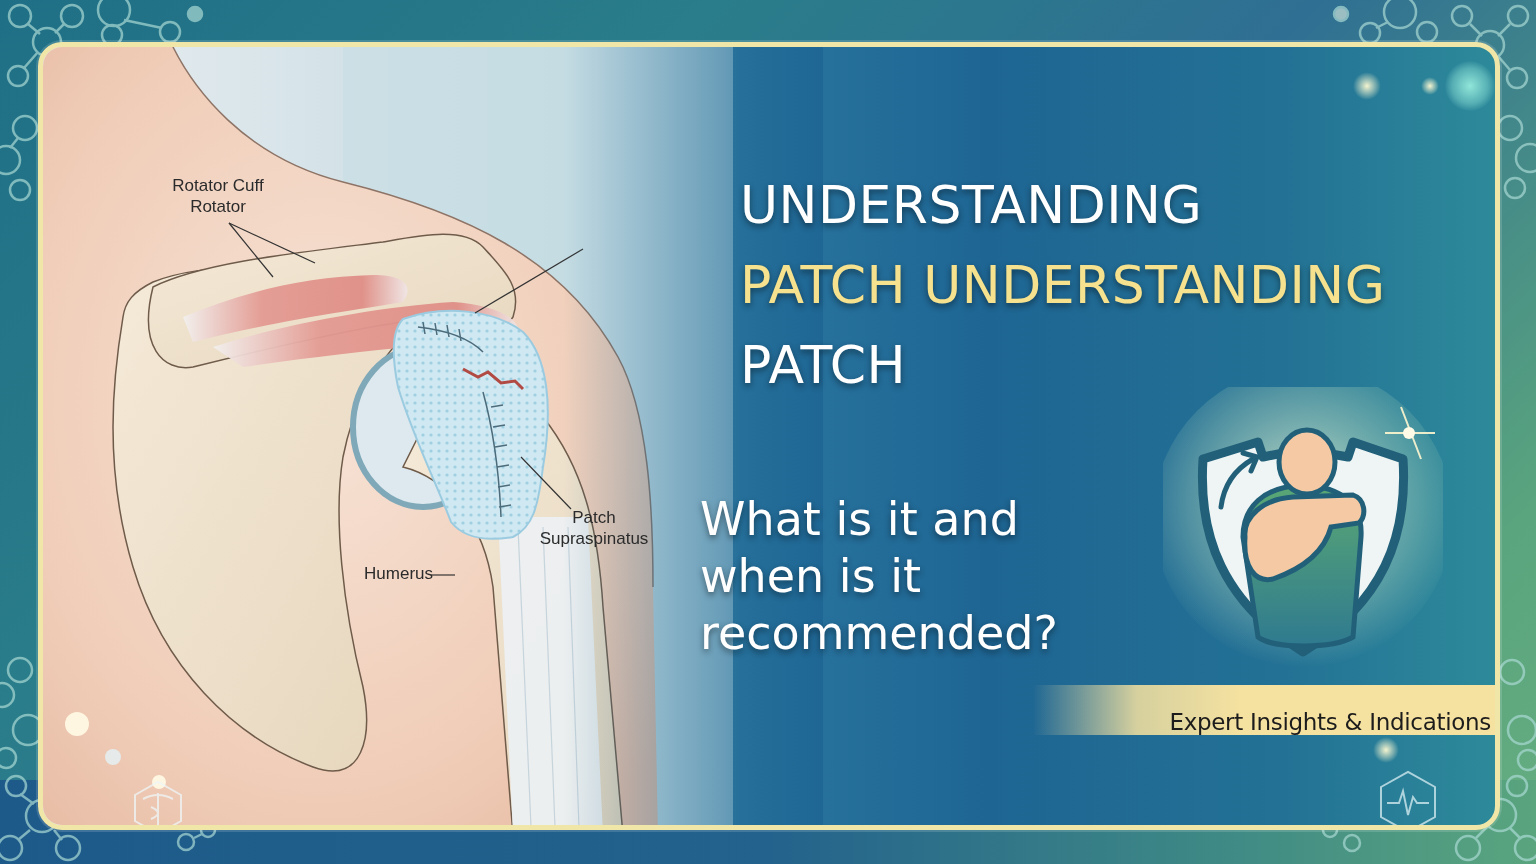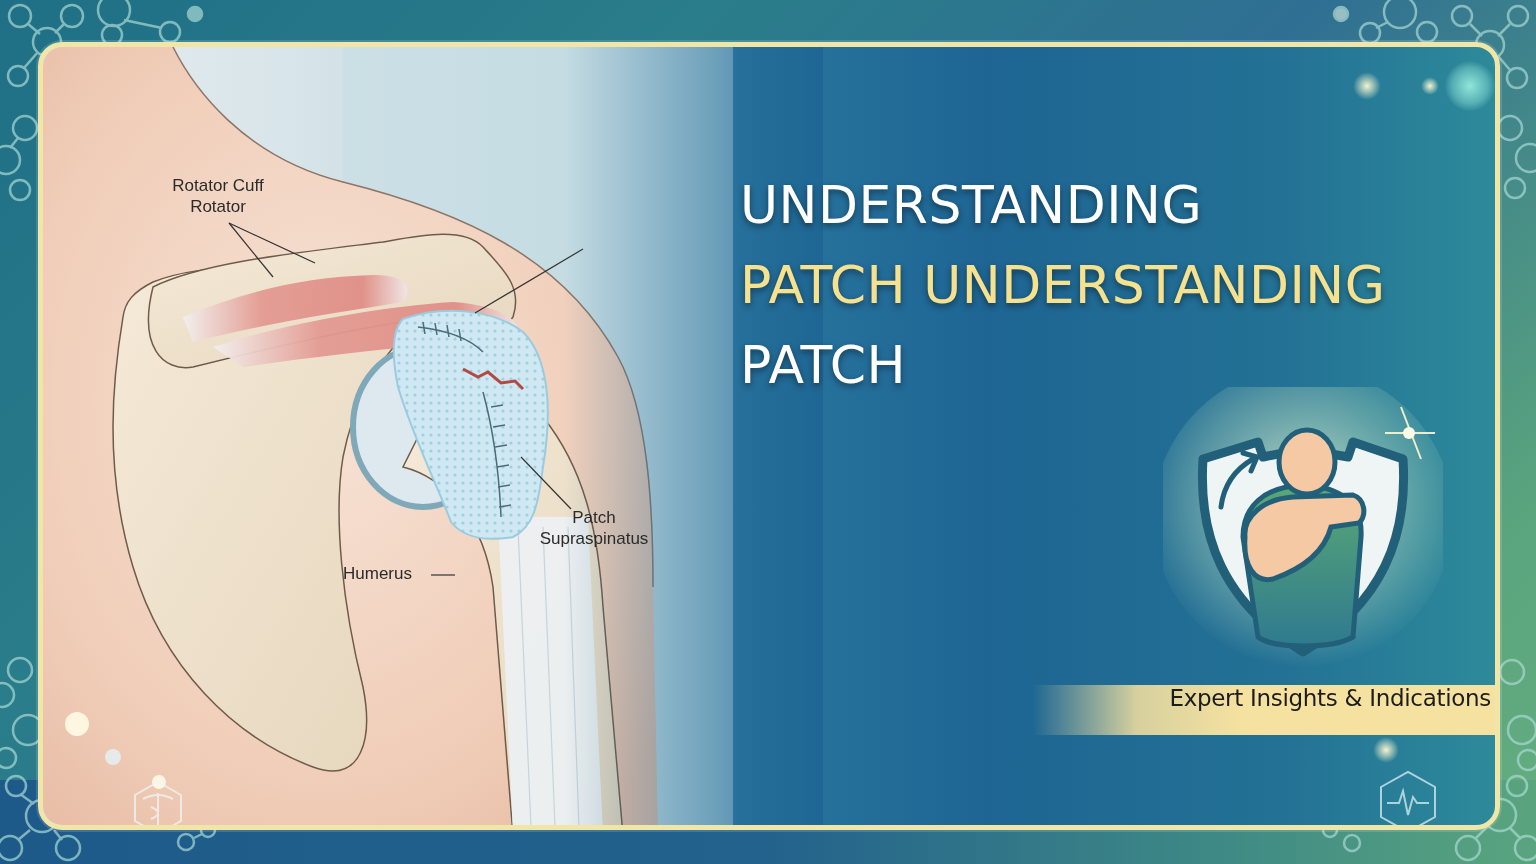--- a/index.html
+++ b/index.html
@@ -36,21 +36,21 @@
   }
   .hl { color: #f6e28e; }
   .subtitle {
     position: absolute; left: 657px; top: 444px; width: 440px;
     font-family: "DejaVu Sans", sans-serif; font-size: 46px; line-height: 57px;
     color: #ffffff; text-shadow: 0 3px 6px rgba(0,0,0,0.45);
   }
   .banner {
     position: absolute; left: 990px; top: 638px; width: 472px; height: 50px;
     background: linear-gradient(90deg, rgba(246,226,160,0) 0%, rgba(246,226,160,0.85) 22%, #f6e2a0 45%, #f6e2a0 100%);
-    display: flex; align-items: flex-start; justify-content: flex-end; padding-right: 14px;
+    display: flex; align-items: flex-end; justify-content: flex-end; padding-right: 14px;
   }
   .banner span {
     font-family: "DejaVu Sans", sans-serif; font-size: 23px; color: #1c1c1c; letter-spacing: -0.3px;
   }
   .glow {
     position: absolute; border-radius: 50%;
     background: radial-gradient(circle, rgba(255,250,210,0.95) 0%, rgba(255,250,210,0.35) 45%, rgba(255,250,210,0) 70%);
   }
   .badge { position: absolute; left: 1120px; top: 340px; width: 280px; height: 280px; }
 </style>
@@ -222,30 +222,35 @@
   <div class="illus-fade"></div>
 
   <div class="label" style="left:110px;top:128px;width:130px;">
     <div>Rotator Cuff</div>
     <div>Rotator</div>
   </div>
   <div class="label" style="left:486px;top:460px;width:130px;">
     <div>Patch</div>
     <div>Supraspinatus</div>
   </div>
-  <div class="label" style="left:300px;top:516px;width:90px;text-align:left;">
+  <div class="label" style="left:300px;top:516px;width:90px;text-align:right;">
     <span>Humerus</span>
   </div>
 
   <div class="title-block">
     <div class="title-line">UNDERSTANDING</div>
     <div class="title-line hl">PATCH UNDERSTANDING</div>
     <div class="title-line">PATCH</div>
   </div>
 
+  <div class="subtitle">
+    <div>What is it and</div>
+    <div>when is it</div>
+    <div>recommended?</div>
+  </div>
 
   <div class="glow" style="left:1310px;top:25px;width:28px;height:28px;"></div>
   <div class="glow" style="left:1378px;top:30px;width:18px;height:18px;"></div>
   <div class="glow" style="left:1402px;top:14px;width:50px;height:50px;background:radial-gradient(circle, rgba(150,235,220,0.95) 0%, rgba(150,235,220,0.4) 50%, rgba(150,235,220,0) 72%);"></div>
 
   <svg class="badge" viewBox="0 0 280 280">
     <defs>
       <radialGradient id="halo" cx="0.5" cy="0.45" r="0.55">
         <stop offset="0" stop-color="#eaf7d8" stop-opacity="0.85"></stop>
           <stop offset="0.7" stop-color="#bfe3c0" stop-opacity="0.3"></stop>

